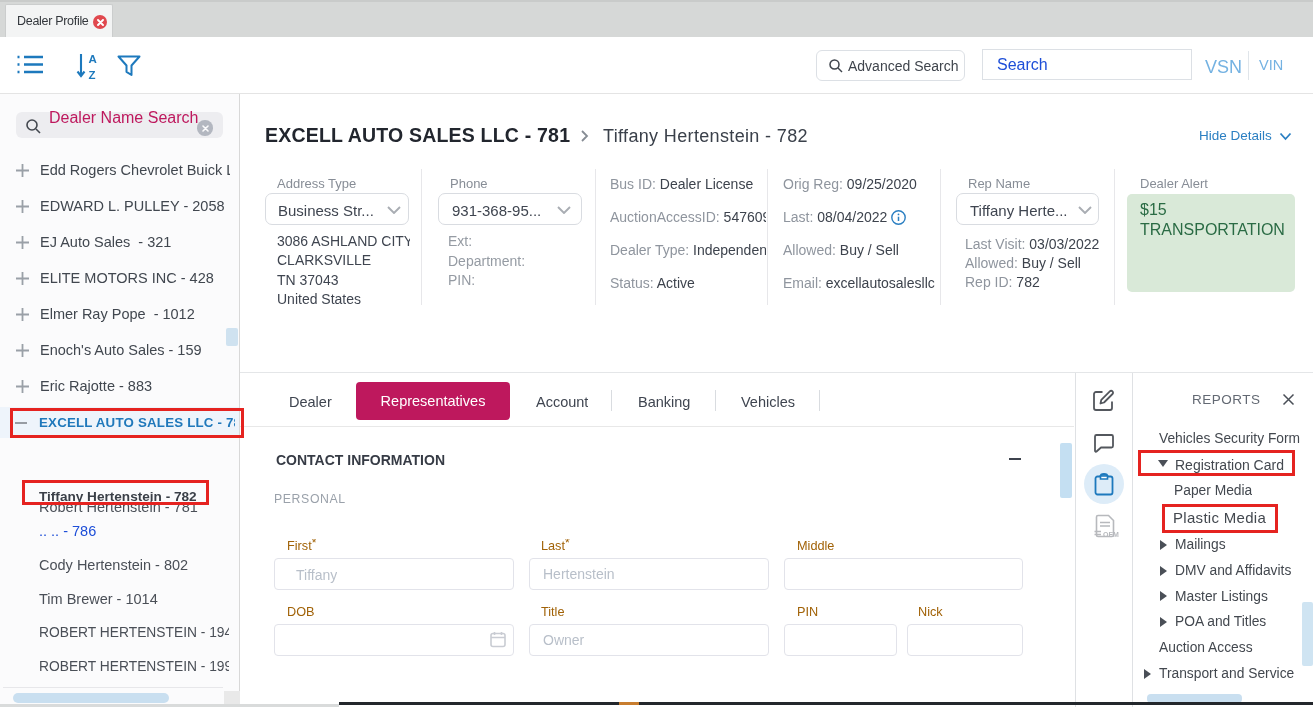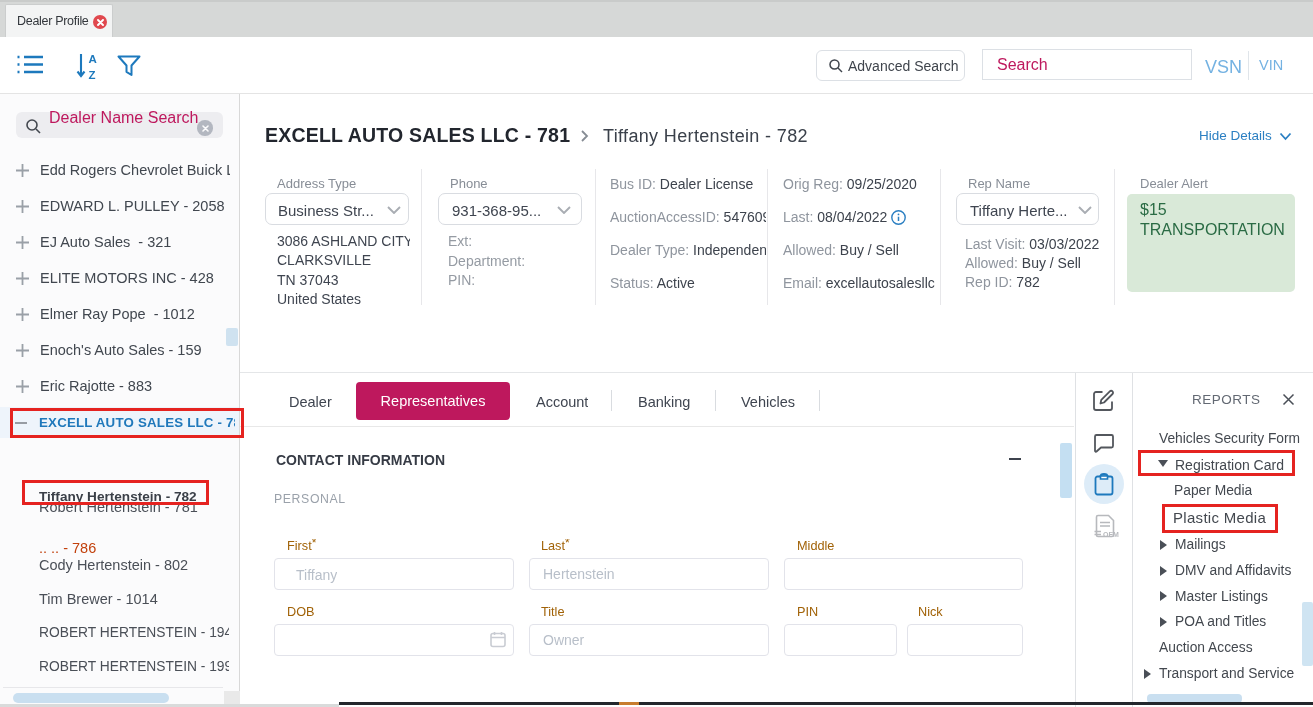--- a/index.html
+++ b/index.html
@@ -49,21 +49,21 @@
 </svg>
 
 <div class="a" style="left:816px;top:50px;width:149px;height:31px;border:1px solid #dce0e5;border-radius:6px;"></div>
 <svg class="a" style="left:829px;top:59px;" width="14" height="14" viewBox="0 0 14 14" fill="none" stroke="#3f444c">
     <circle cx="5.5" cy="5.5" r="4.5" stroke-width="1.5"></circle>
     <path d="M9 9 L13 13" stroke-width="1.5"></path>
   </svg>
 <div class="a nw" style="left:848px;top:58px;font-size:14px;color:#3f444c;">Advanced Search</div>
 
 <div class="a" style="left:982px;top:49px;width:210px;height:31px;border:1px solid #dce0e5;"></div>
-<div class="a nw" style="left:997px;top:56px;font-size:16px;color:#be185d;">Search</div>
+<div class="a nw" style="left:997px;top:56px;font-size:16px;color:#1d4ed8;">Search</div>
 <div class="a nw" style="left:1205px;top:57px;font-size:18px;color:#74b2e2;">VSN</div>
 <div class="a" style="left:1248px;top:51px;width:1px;height:29px;background:#e0e5ea;"></div>
 <div class="a nw" style="left:1259px;top:57px;font-size:14.5px;color:#74b2e2;">VIN</div>
 
 <div class="a" style="left:0;top:94px;width:240px;height:613px;background:#fbfbfc;border-right:1px solid #d8d8d8;"></div>
 
 <div class="a" style="left:16px;top:112px;width:207px;height:26px;border-radius:6px;background:#ededf0;"></div>
 <svg class="a" style="left:26px;top:119px;" width="15" height="15" viewBox="0 0 15 15" fill="none" stroke="#43484f">
     <circle cx="6" cy="6" r="5" stroke-width="1.6"></circle>
     <path d="M10 10 L14 14" stroke-width="1.6"></path>
@@ -108,21 +108,21 @@
         <path d="M6.5 0 V13 M0 6.5 H13" stroke="#9aa0a7" stroke-width="1.8" fill="none"></path>
       </g>
 </defs>
   </svg>
 
 <div class="a" style="left:0px;top:407px;width:239px;height:31px;background:#eef4fb;"></div>
 <div class="a" style="left:15px;top:422px;width:12px;height:2.4px;background:#979ca3;"></div>
 <div class="a nw" style="left:39px;top:415px;width:196px;font-size:13.3px;font-weight:bold;color:#1f78bb;letter-spacing:0.2px;">EXCELL AUTO SALES LLC - 781</div>
 <div class="a nw" style="left:39px;top:455px;width:190px;font-size:14.5px;color:#4a4f57;margin-top:44px;">Robert Hertenstein - 781</div>
 <div class="a nw" style="left:39px;top:489px;width:190px;font-size:13.6px;font-weight:bold;color:#3a3f47;">Tiffany Hertenstein - 782</div>
-<div class="a nw" style="left:39px;top:540px;width:190px;font-size:14.5px;color:#c2410c;">.. .. - 786</div>
+<div class="a nw" style="left:39px;top:523px;width:190px;font-size:14.5px;color:#1d4ed8;">.. .. - 786</div>
 <div class="a nw" style="left:39px;top:557px;width:190px;font-size:14.5px;color:#4a4f57;">Cody Hertenstein - 802</div>
 <div class="a nw" style="left:39px;top:591px;width:190px;font-size:14.5px;color:#4a4f57;">Tim Brewer - 1014</div>
 <div class="a nw" style="left:39px;top:625px;width:190px;font-size:13.8px;color:#4a4f57;">ROBERT HERTENSTEIN - 1943</div>
 <div class="a nw" style="left:39px;top:659px;width:190px;font-size:13.8px;color:#4a4f57;">ROBERT HERTENSTEIN - 1991</div>
 
 <div class="a" style="left:10px;top:408px;width:234px;height:30px;border:3px solid #e52320;z-index:5;"></div>
 <div class="a" style="left:22px;top:480px;width:187px;height:25px;border:3px solid #e52320;z-index:5;"></div>
 
 <div class="a" style="left:226px;top:328px;width:12px;height:18px;border-radius:2px;background:#cfe2f0;"></div>
 <div class="a" style="left:3px;top:687px;width:220px;height:1px;background:#e7e7ea;"></div>

